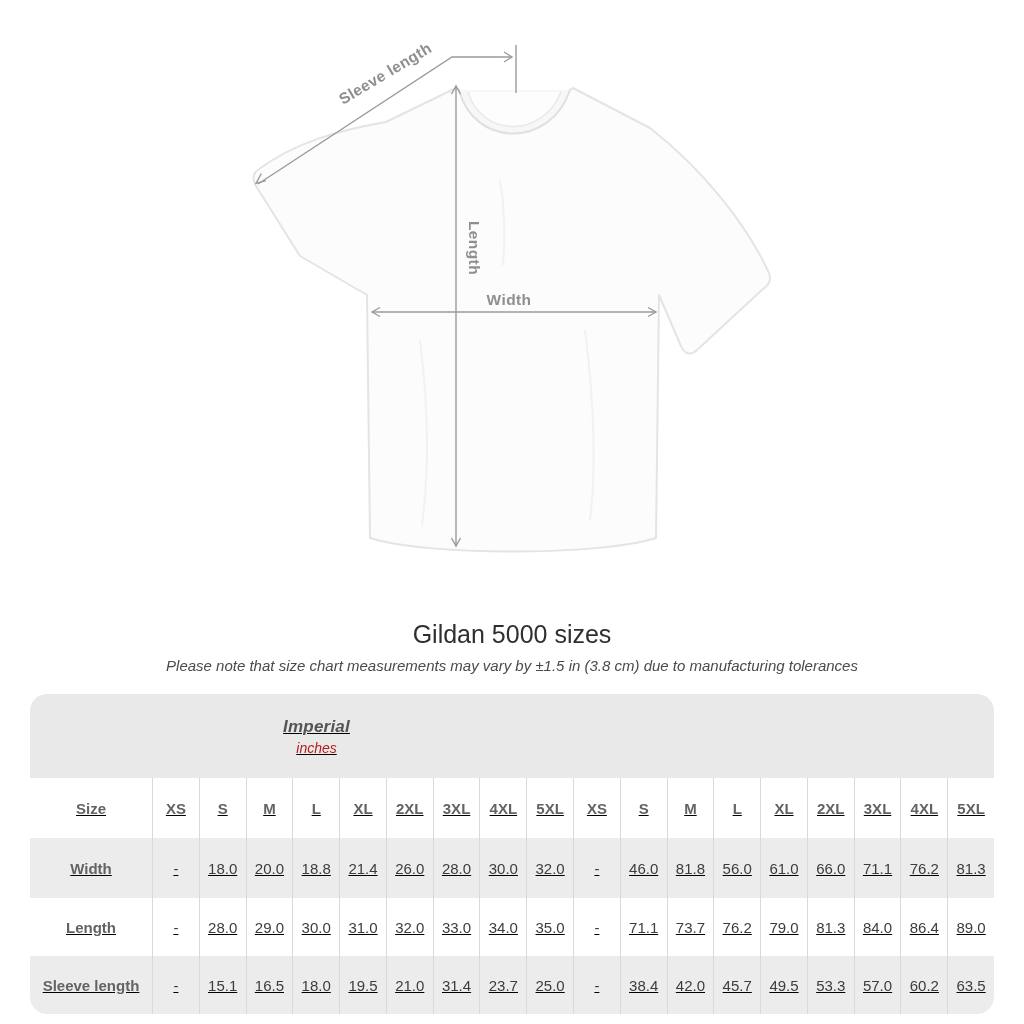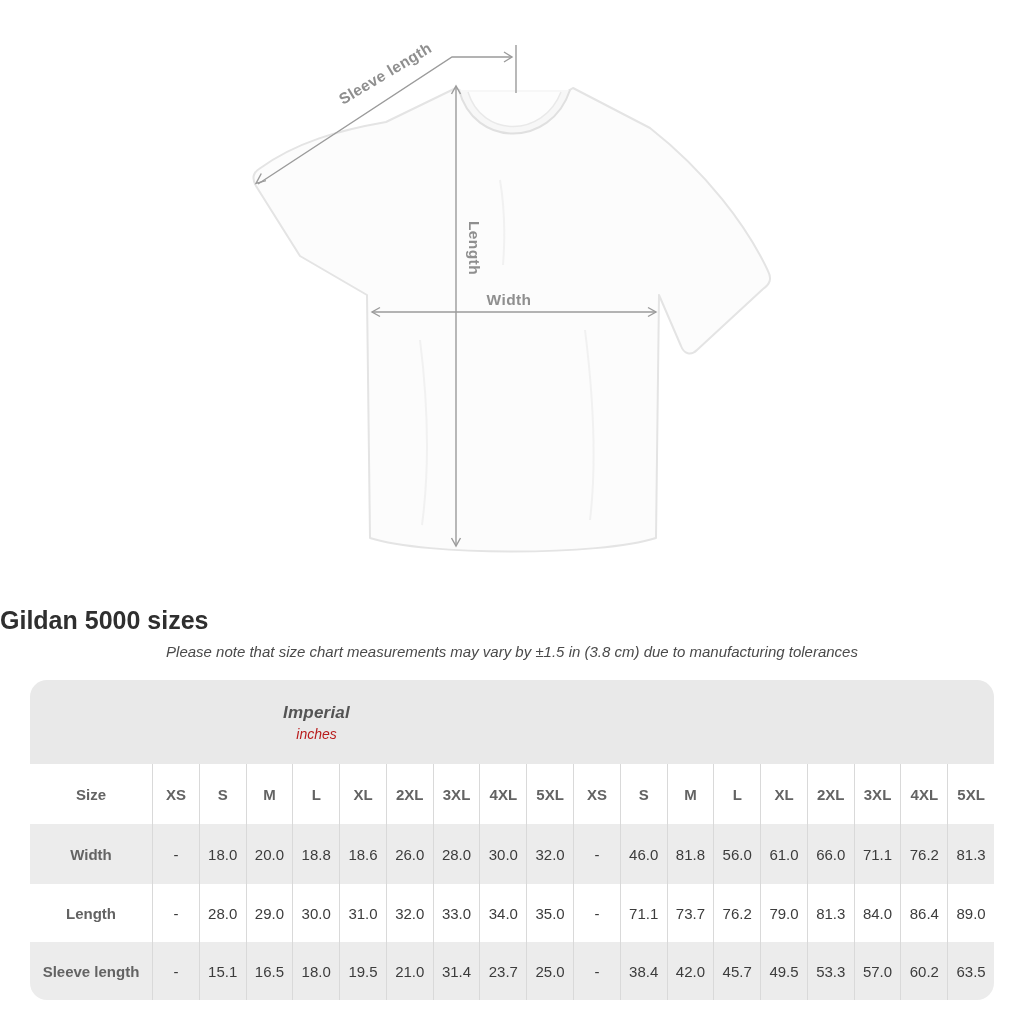--- a/index.html
+++ b/index.html
@@ -9,29 +9,29 @@
   }
   *{box-sizing:border-box;}
   html,body{margin:0;padding:0;}
   body{
     width:1024px;height:1024px;overflow:hidden;background:var(--page_bg);
     font-family:"Liberation Sans",sans-serif;
   }
   .figure{height:588px;position:relative;}
   .figure svg{display:block;}
   .page-title{
-    font-size:25px;line-height:28px;font-weight:bold;
-    color:var(--heading_text);margin:18px 0 4px;
+    text-align:center;font-size:25px;line-height:28px;font-weight:normal;
+    color:var(--heading_text);margin:32px 0 4px;
   }
   .subtitle{
     text-align:center;font-style:italic;font-size:15px;line-height:20px;
     color:var(--muted_text);margin:8px;
   }
   .table-card{
-    width:964px;margin:18px auto 16px;border-radius:17px;overflow:hidden;background:#fff;
+    width:964px;margin:18px auto 16px;border-radius:17px;overflow:hidden;background:#fff;text-decoration:underline;
   }
   .band{height:84px;background:var(--band_bg);display:grid;grid-template-columns:543px 1fr;}
   .band-section{display:flex;flex-direction:column;align-items:center;justify-content:center;gap:3px;}
   .band-section.imperial{padding-left:30px;}
   .band-title{font-size:17px;font-weight:bold;font-style:italic;color:#545454;letter-spacing:.2px;}
   .band-sub{font-size:14px;font-style:italic;color:#b91c1c;}
   .grid-row{display:grid;grid-template-columns:122px repeat(18,1fr);height:60px;background:#fff;text-align:right;}
   .grid-row:nth-child(3),.grid-row:nth-child(4){height:58px;}
   .grid-row.shade{background:var(--row_shade_bg);}
   .cell{display:flex;align-items:center;justify-content:center;font-size:15px;color:var(--value_text);}
@@ -135,21 +135,21 @@
           <div class="cell head-cell">3XL</div>
           <div class="cell head-cell">4XL</div>
           <div class="cell head-cell">5XL</div>
         </div>
         <div class="grid-row shade">
           <div class="cell label-cell">Width</div>
           <div class="cell val-cell">-</div>
           <div class="cell val-cell">18.0</div>
           <div class="cell val-cell">20.0</div>
           <div class="cell val-cell">18.8</div>
-          <div class="cell val-cell">18.6</div>
+          <div class="cell val-cell">21.4</div>
           <div class="cell val-cell">26.0</div>
           <div class="cell val-cell">28.0</div>
           <div class="cell val-cell">30.0</div>
           <div class="cell val-cell">32.0</div>
           <div class="cell val-cell">-</div>
           <div class="cell val-cell">46.0</div>
           <div class="cell val-cell">81.8</div>
           <div class="cell val-cell">56.0</div>
           <div class="cell val-cell">61.0</div>
           <div class="cell val-cell">66.0</div>

